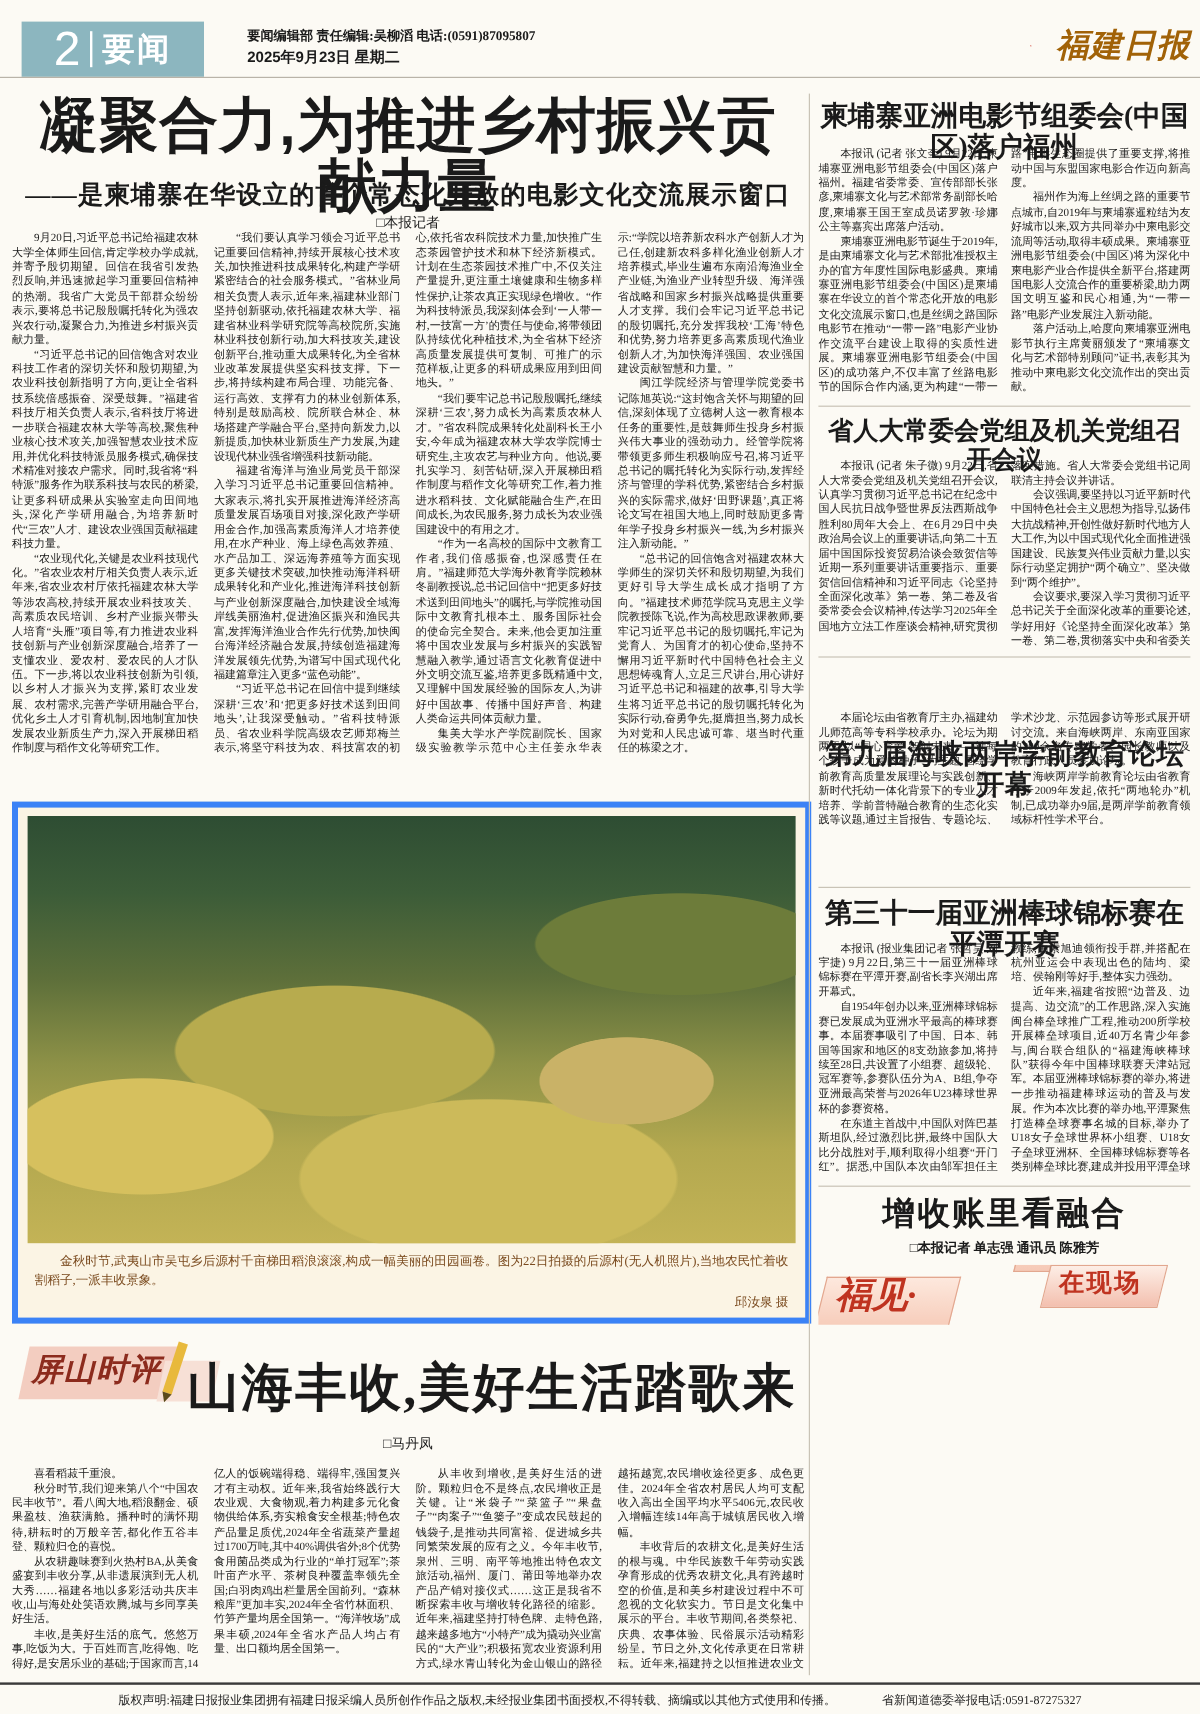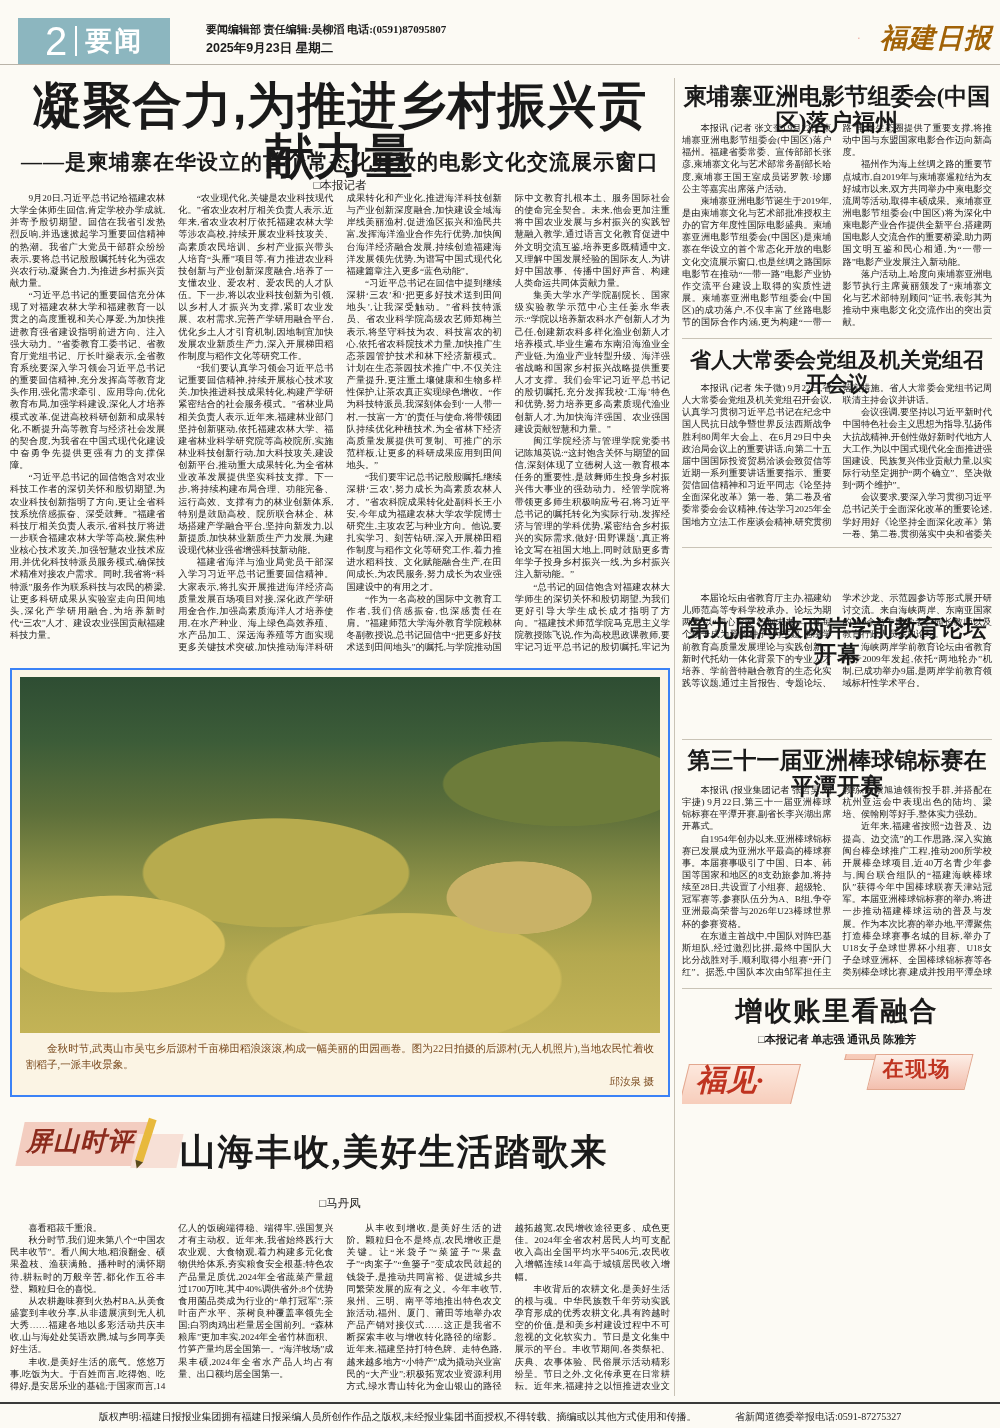--- a/index.html
+++ b/index.html
@@ -18,40 +18,40 @@
 
   
   .lead-headline{left:10px;top:80px;width:660px;text-align:center;font-family:"Liberation Sans",sans-serif;font-size:49px;font-weight:900;letter-spacing:1px;line-height:1.05;}
   .lead-subhead{left:10px;top:148px;width:660px;text-align:center;font-size:21px;font-weight:700;letter-spacing:1px;}
   .lead-byline{left:10px;top:178px;width:660px;text-align:center;font-size:11.5px;}
   .body-cols{text-align:justify;overflow:hidden;font-size:9.2px;line-height:1.32;}
   .body-cols p{margin:0;text-indent:2em;}
   .lead-body{left:10px;top:192px;width:660px;height:468px;column-count:4;column-gap:13px;}
 
   
-  .photo-frame{left:10px;top:668px;width:656px;border:2px solid #3b82f6;background:#fbf4e4;}
+  .photo-frame{left:10px;top:668px;width:656px;border:5px solid #3b82f6;background:#fbf4e4;}
   .photo{width:640px;height:356px;margin:7px auto 0;background:
     radial-gradient(ellipse 120px 60px at 78% 62%, #c9b267 0 60%, transparent 61%),
     radial-gradient(ellipse 180px 80px at 15% 75%, #d6c05e 0 60%, transparent 61%),
     radial-gradient(ellipse 220px 90px at 40% 55%, #b7ab4e 0 60%, transparent 61%),
     radial-gradient(ellipse 260px 110px at 60% 85%, #ccba5a 0 60%, transparent 61%),
     radial-gradient(ellipse 200px 70px at 85% 30%, #6d7c3a 0 60%, transparent 61%),
     linear-gradient(180deg,#2e4d33 0%,#3c5c38 18%,#5d6f3a 38%,#8d9147 58%,#b3a84f 78%,#c3b356 100%);}
   .photo-caption-box{padding:8px 14px 6px;}
   .photo-caption{font-size:10.5px;color:#7a4a1e;line-height:1.5;text-align:justify;text-indent:2em;margin:0;}
   .photo-credit{font-size:10.5px;color:#7a4a1e;text-align:right;margin:2px 0 0;}
 
   
   .pingshan-logo{left:14px;top:1116px;width:170px;height:62px;}
   .ps-bg1{position:absolute;left:6px;top:6px;width:130px;height:44px;background:#f3cdc0;transform:skewX(-12deg);}
   .ps-bg2{position:absolute;left:120px;top:18px;width:46px;height:34px;background:#f7e0d6;transform:skewX(-12deg);}
   .ps-text{position:absolute;left:12px;top:8px;font-size:26px;font-weight:900;font-style:italic;color:#8c2b1d;letter-spacing:1px;}
   .ps-pencil{position:absolute;left:128px;top:2px;width:8px;height:44px;background:#e8b93c;transform:rotate(18deg);}
   .ps-pencil:after{content:"";position:absolute;left:0;top:44px;border-left:4px solid transparent;border-right:4px solid transparent;border-top:8px solid #5a4a1a;}
-  .commentary-headline{left:134px;top:1128px;width:520px;text-align:center;font-size:36px;font-weight:900;letter-spacing:2px;}
+  .commentary-headline{left:150px;top:1128px;width:520px;text-align:center;font-size:43px;font-weight:900;letter-spacing:2px;}
   .commentary-byline{left:10px;top:1196px;width:660px;text-align:center;font-size:11.5px;}
   .commentary-body{left:10px;top:1222px;width:660px;height:174px;column-count:4;column-gap:13px;}
 
   
   .v-divider{left:674px;top:78px;width:1px;height:1318px;background:#c9c3b6;}
   .r-rule{left:682px;width:310px;height:1px;background:#c9c3b6;}
   .r-headline{left:682px;width:310px;text-align:center;font-weight:900;line-height:1.15;}
   .serif-head{font-family:"Liberation Serif",serif;}
   .sans-head{font-family:"Liberation Sans",sans-serif;}
   .r-body{left:682px;width:310px;column-count:2;column-gap:11px;}
@@ -87,21 +87,20 @@
   </svg>
   <span class="masthead-text">福建日报</span>
 </div>
 <div class="abs header-rule"></div>
 
 <div class="abs lead-headline">凝聚合力,为推进乡村振兴贡献力量</div>
 <div class="abs lead-subhead">——是柬埔寨在华设立的首个常态化开放的电影文化交流展示窗口</div>
 <div class="abs lead-byline">□本报记者</div>
 <div class="abs lead-body body-cols">
     <p>9月20日,习近平总书记给福建农林大学全体师生回信,肯定学校办学成就,并寄予殷切期望。回信在我省引发热烈反响,并迅速掀起学习重要回信精神的热潮。我省广大党员干部群众纷纷表示,要将总书记殷殷嘱托转化为强农兴农行动,凝聚合力,为推进乡村振兴贡献力量。</p>
-    <p>“习近平总书记的重要回信充分体现了对福建农林大学和福建教育一以贯之的高度重视和关心厚爱,为加快推进教育强省建设指明前进方向、注入强大动力。”省委教育工委书记、省教育厅党组书记、厅长叶燊表示,全省教育系统要深入学习领会习近平总书记的重要回信精神,充分发挥高等教育龙头作用,强化需求牵引、应用导向,优化教育布局,加强学科建设,深化人才培养模式改革,促进高校科研创新和成果转化,不断提升高等教育与经济社会发展的契合度,为我省在中国式现代化建设中奋勇争先提供更强有力的支撑保障。</p>
     <p>“习近平总书记的回信饱含对农业科技工作者的深切关怀和殷切期望,为农业科技创新指明了方向,更让全省科技系统倍感振奋、深受鼓舞。”福建省科技厅相关负责人表示,省科技厅将进一步联合福建农林大学等高校,聚焦种业核心技术攻关,加强智慧农业技术应用,并优化科技特派员服务模式,确保技术精准对接农户需求。同时,我省将“科特派”服务作为联系科技与农民的桥梁,让更多科研成果从实验室走向田间地头,深化产学研用融合,为培养新时代“三农”人才、建设农业强国贡献福建科技力量。</p>
     <p>“农业现代化,关键是农业科技现代化。”省农业农村厅相关负责人表示,近年来,省农业农村厅依托福建农林大学等涉农高校,持续开展农业科技攻关、高素质农民培训、乡村产业振兴带头人培育“头雁”项目等,有力推进农业科技创新与产业创新深度融合,培养了一支懂农业、爱农村、爱农民的人才队伍。下一步,将以农业科技创新为引领,以乡村人才振兴为支撑,紧盯农业发展、农村需求,完善产学研用融合平台,优化乡土人才引育机制,因地制宜加快发展农业新质生产力,深入开展梯田稻作制度与稻作文化等研究工作。</p>
     <p>“我们要认真学习领会习近平总书记重要回信精神,持续开展核心技术攻关,加快推进科技成果转化,构建产学研紧密结合的社会服务模式。”省林业局相关负责人表示,近年来,福建林业部门坚持创新驱动,依托福建农林大学、福建省林业科学研究院等高校院所,实施林业科技创新行动,加大科技攻关,建设创新平台,推动重大成果转化,为全省林业改革发展提供坚实科技支撑。下一步,将持续构建布局合理、功能完备、运行高效、支撑有力的林业创新体系,特别是鼓励高校、院所联合林企、林场搭建产学融合平台,坚持向新发力,以新提质,加快林业新质生产力发展,为建设现代林业强省增强科技新动能。</p>
     <p>福建省海洋与渔业局党员干部深入学习习近平总书记重要回信精神。大家表示,将扎实开展推进海洋经济高质量发展百场项目对接,深化政产学研用金合作,加强高素质海洋人才培养使用,在水产种业、海上绿色高效养殖、水产品加工、深远海养殖等方面实现更多关键技术突破,加快推动海洋科研成果转化和产业化,推进海洋科技创新与产业创新深度融合,加快建设全域海岸线美丽渔村,促进渔区振兴和渔民共富,发挥海洋渔业合作先行优势,加快闽台海洋经济融合发展,持续创造福建海洋发展领先优势,为谱写中国式现代化福建篇章注入更多“蓝色动能”。</p>
     <p>“习近平总书记在回信中提到继续深耕‘三农’和‘把更多好技术送到田间地头’,让我深受触动。”省科技特派员、省农业科学院高级农艺师郑梅兰表示,将坚守科技为农、科技富农的初心,依托省农科院技术力量,加快推广生态茶园管护技术和林下经济新模式。计划在生态茶园技术推广中,不仅关注产量提升,更注重土壤健康和生物多样性保护,让茶农真正实现绿色增收。“作为科技特派员,我深刻体会到‘一人带一村,一技富一方’的责任与使命,将带领团队持续优化种植技术,为全省林下经济高质量发展提供可复制、可推广的示范样板,让更多的科研成果应用到田间地头。”</p>
     <p>“我们要牢记总书记殷殷嘱托,继续深耕‘三农’,努力成长为高素质农林人才。”省农科院成果转化处副科长王小安,今年成为福建农林大学农学院博士研究生,主攻农艺与种业方向。他说,要扎实学习、刻苦钻研,深入开展梯田稻作制度与稻作文化等研究工作,着力推进水稻科技、文化赋能融合生产,在田间成长,为农民服务,努力成长为农业强国建设中的有用之才。</p>
     <p>“作为一名高校的国际中文教育工作者,我们倍感振奋,也深感责任在肩。”福建师范大学海外教育学院赖林冬副教授说,总书记回信中“把更多好技术送到田间地头”的嘱托,与学院推动国际中文教育扎根本土、服务国际社会的使命完全契合。未来,他会更加注重将中国农业发展与乡村振兴的实践智慧融入教学,通过语言文化教育促进中外文明交流互鉴,培养更多既精通中文,又理解中国发展经验的国际友人,为讲好中国故事、传播中国好声音、构建人类命运共同体贡献力量。</p>
     <p>集美大学水产学院副院长、国家级实验教学示范中心主任姜永华表示:“学院以培养新农科水产创新人才为己任,创建新农科多样化渔业创新人才培养模式,毕业生遍布东南沿海渔业全产业链,为渔业产业转型升级、海洋强省战略和国家乡村振兴战略提供重要人才支撑。我们会牢记习近平总书记的殷切嘱托,充分发挥我校‘工海’特色和优势,努力培养更多高素质现代渔业创新人才,为加快海洋强国、农业强国建设贡献智慧和力量。”</p>
     <p>闽江学院经济与管理学院党委书记陈旭英说:“这封饱含关怀与期望的回信,深刻体现了立德树人这一教育根本任务的重要性,是鼓舞师生投身乡村振兴伟大事业的强劲动力。经管学院将带领更多师生积极响应号召,将习近平总书记的嘱托转化为实际行动,发挥经济与管理的学科优势,紧密结合乡村振兴的实际需求,做好‘田野课题’,真正将论文写在祖国大地上,同时鼓励更多青年学子投身乡村振兴一线,为乡村振兴注入新动能。”</p>
     <p>“总书记的回信饱含对福建农林大学师生的深切关怀和殷切期望,为我们更好引导大学生成长成才指明了方向。”福建技术师范学院马克思主义学院教授陈飞说,作为高校思政课教师,要牢记习近平总书记的殷切嘱托,牢记为党育人、为国育才的初心使命,坚持不懈用习近平新时代中国特色社会主义思想铸魂育人,立足三尺讲台,用心讲好习近平总书记和福建的故事,引导大学生将习近平总书记的殷切嘱托转化为实际行动,奋勇争先,挺膺担当,努力成长为对党和人民忠诚可靠、堪当时代重任的栋梁之才。</p>

